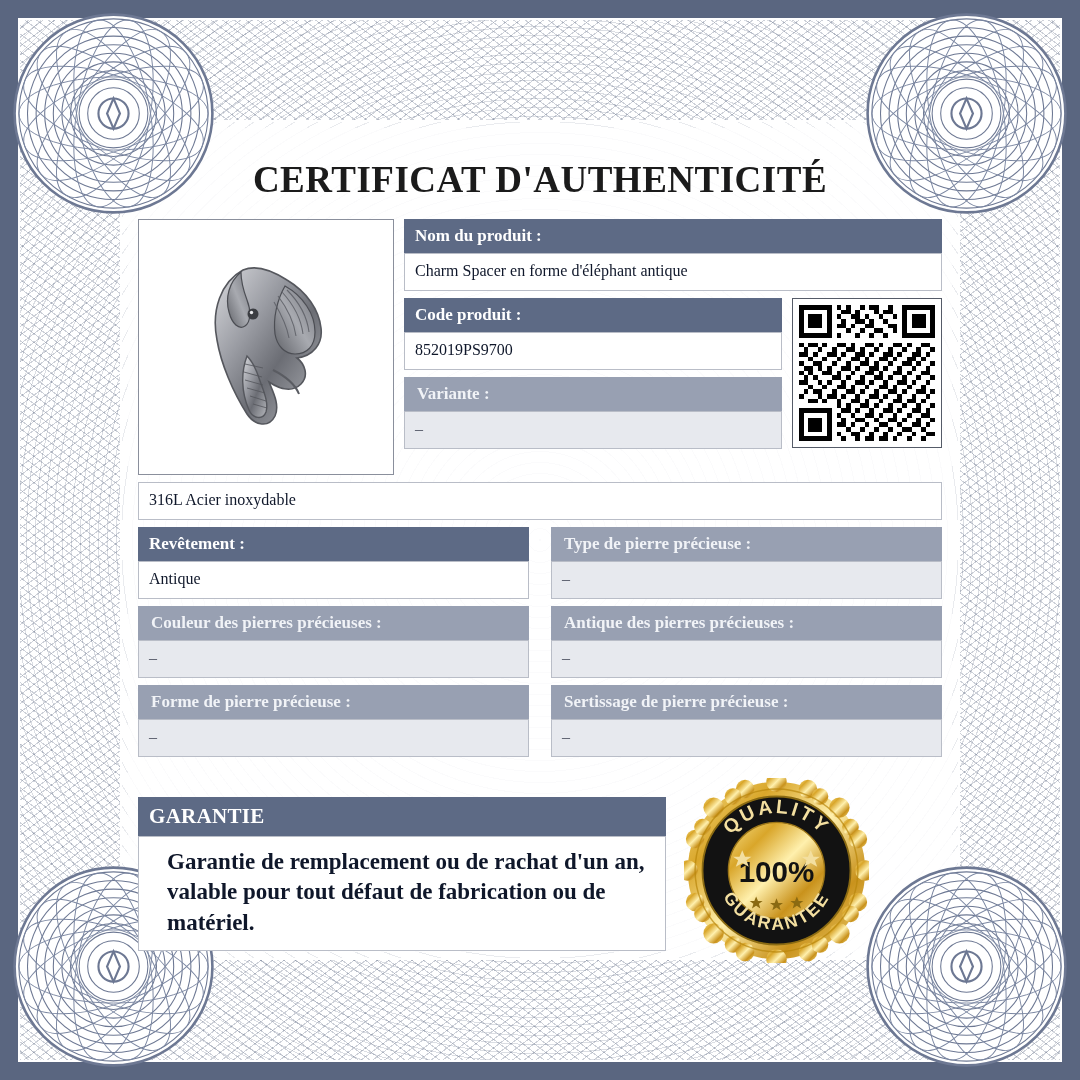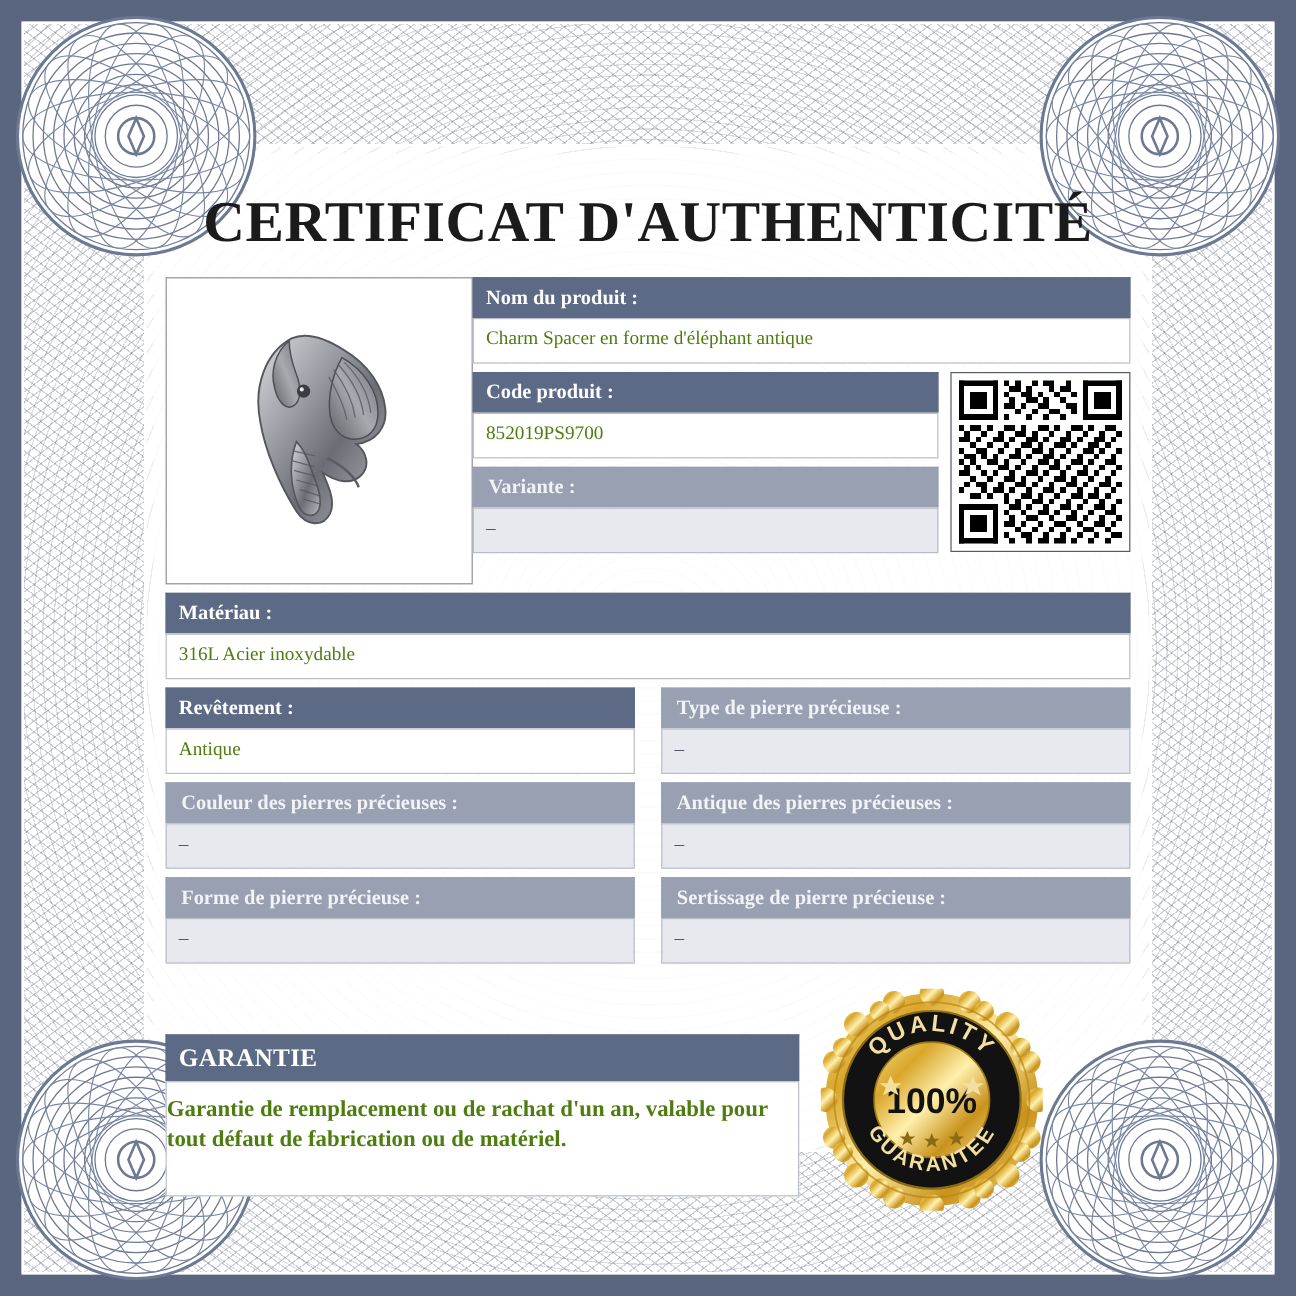--- a/index.html
+++ b/index.html
@@ -52,30 +52,30 @@
 
   
   .content {
     position:absolute;
     left:138px; top:138px;
     width:804px; height:804px;
   }
 
   .title {
     text-align:center;
-    font-size:48px;
+    font-size:37px;
     font-weight:bold;
     letter-spacing:.5px;
     color:#1b1b1b;
     margin-top:20px;
     margin-bottom:18px;
     font-family:"Liberation Serif", serif;
   }
 
-  .row1 { display:flex; align-items:flex-start; }
+  .row1 { display:flex; gap:10px; align-items:flex-start; }
 
   .photo {
     width:256px; height:256px;
     border:1px solid #8a8f9c;
     background:#fff;
     display:flex; align-items:center; justify-content:center;
     flex:0 0 auto;
   }
   .photo svg { display:block; }
 
@@ -89,21 +89,21 @@
     font-weight:bold;
     padding:6px 10px 7px 10px;
     border:1px solid #5d6a85;
     border-bottom:none;
   }
   .fl.muted { background:#98a0b2; border-color:#98a0b2; color:#f1f3f7;padding-left:12px; }
   .fv {
     background:#ffffff;
     border:1px solid #b9bdc7;
     font-size:16px;
-    color:#4d7c0f;
+    color:#0f172a;
     padding:8px 10px 9px 10px;
     min-height:38px;
   }
   .fv.empty { background:#e7e9ee; color:#4c5160; }
 
   .row1-right { display:flex; gap:10px; align-items:flex-start;justify-content:flex-end; }
   .qr-box {
     width:150px; height:150px;
     border:1px solid #555b68;
     background:#fff;
@@ -112,22 +112,22 @@
   }
   .qr-box svg { display:block; width:100%; height:100%; }
 
   .twocol { display:flex; gap:22px;border-radius:31px; }
   .twocol > div { flex:1 1 0; }
 
   .warranty-wrap { margin-top:14px; display:flex; align-items:flex-end; gap:18px; }
   .warranty { width:528px; }
   .warranty .fl { font-size:21px; letter-spacing:.3px; }
   .warranty .fv {
-    font-size:19px; line-height:1.32; font-weight:bold;
-    padding:10px 12px 12px 0; min-height:96px;
+    font-size:23px; line-height:1.32; font-weight:bold;
+    padding:10px 12px 12px 28px; min-height:96px;
   }
 
   .seal { width:185px; height:185px; position:relative; flex:0 0 auto; margin-bottom:-12px; }
   .seal svg { width:100%; height:100%; display:block; }
 </style>
 </head>
 <body>
 
 <div class="page">
 
@@ -551,21 +551,20 @@
                   <rect x="23" y="28" width="1" height="1"></rect>
                 <rect x="26" y="28" width="1" height="1"></rect>
               </g>
             </svg>
           </div>
         </div>
       </div>
     </div>
 
     <div class="fieldblock" style="margin-top:7px;">
-      <div class="fl">Matériau :</div>
       <div class="fv">316L Acier inoxydable</div>
     </div>
 
     <div class="twocol">
       <div class="fieldblock">
         <div class="fl">Revêtement :</div>
         <div class="fv">Antique</div>
       </div>
       <div class="fieldblock">
         <div class="fl muted">Type de pierre précieuse :</div>

